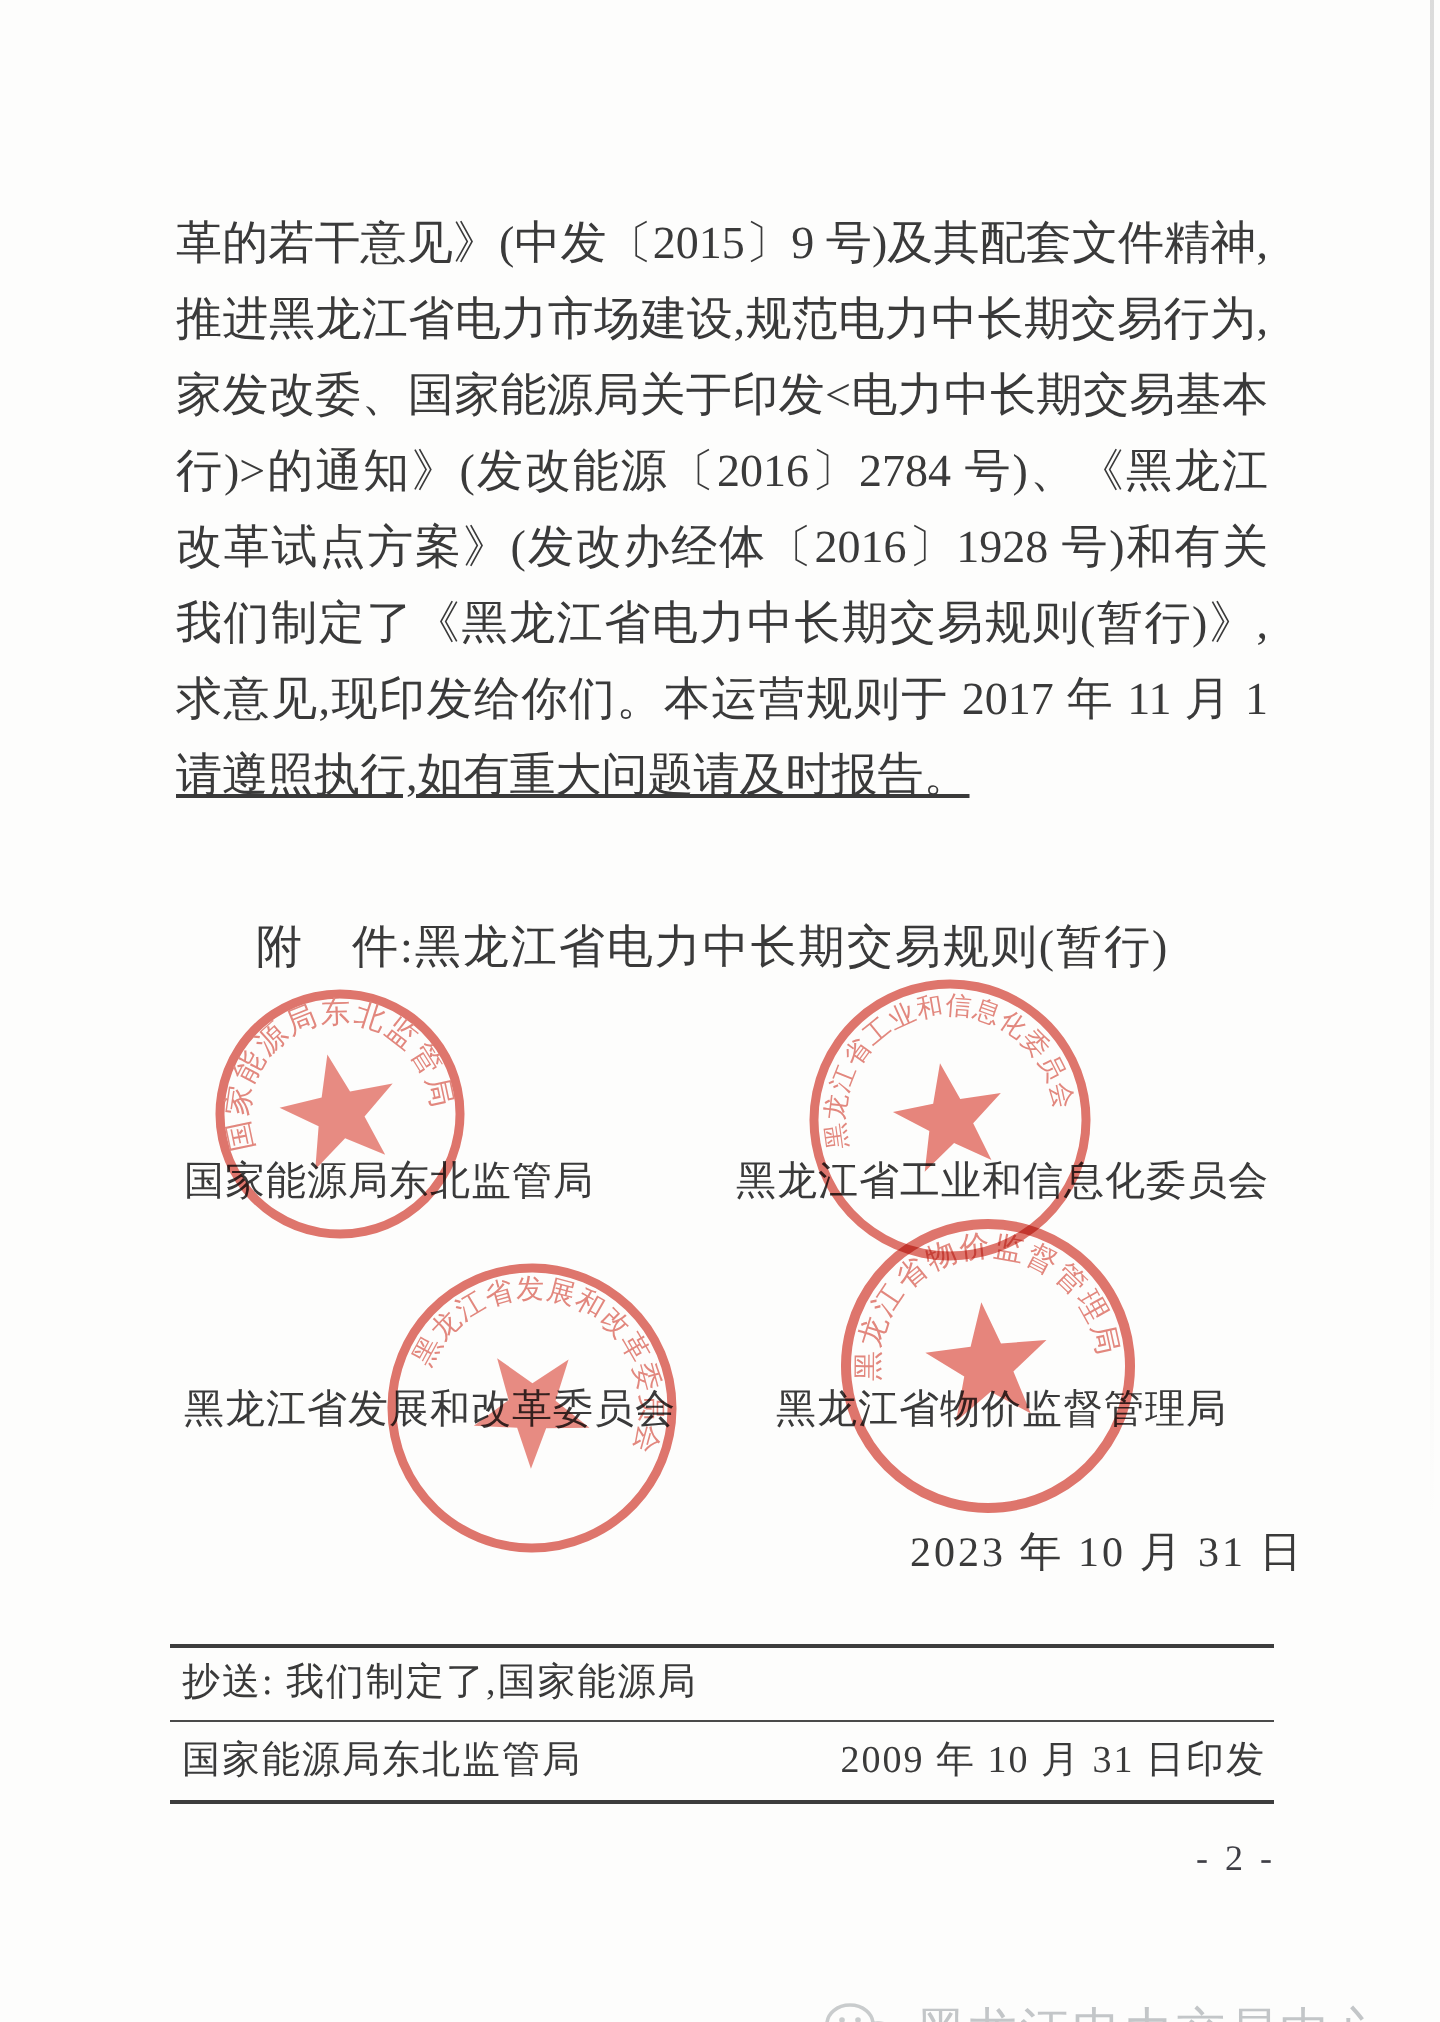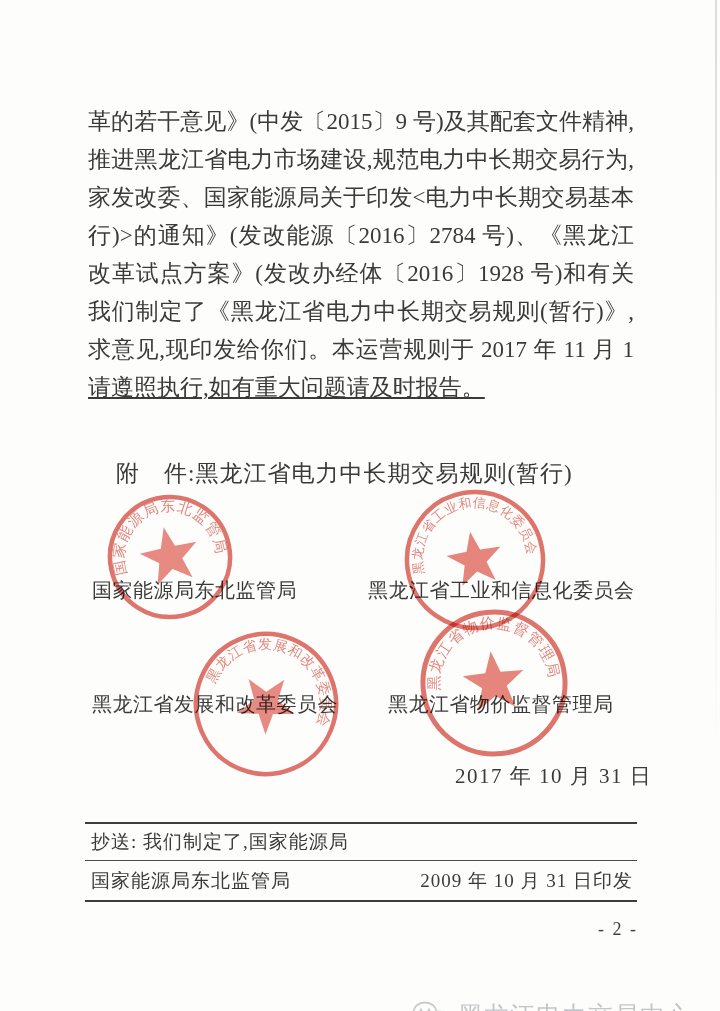--- a/index.html
+++ b/index.html
@@ -22,21 +22,21 @@
   .body-text {
     position:absolute; left:88px; top:103px; width:546px;
     font-size:23px;
   }
   .body-text p {
     margin:0; height:38px; line-height:38px; overflow:hidden;
     text-align:justify; text-align-last:justify;
   }
   .body-text p.last { text-align-last:left;text-decoration:underline; }
   .attachment {
-    position:absolute; left:116px; top:458px;
+    position:absolute; left:128px; top:458px;
     font-size:23px; letter-spacing:1px; white-space:nowrap;
   }
   
   .org { position:absolute; font-size:20px; letter-spacing:0.5px; white-space:nowrap; }
   .org-1 { left:92px;  top:577px; }
   .org-2 { left:368px; top:577px; }
   .org-3 { left:92px;  top:691px; }
   .org-4 { left:388px; top:691px; }
   .sign-date {
     position:absolute; left:455px; top:762px;
@@ -89,21 +89,21 @@
     <p class="last">请遵照执行,如有重大问题请及时报告。</p>
   </div>
 
   <div class="attachment">附　件:黑龙江省电力中长期交易规则(暂行)</div>
 
   <span class="org org-1">国家能源局东北监管局</span>
   <span class="org org-2">黑龙江省工业和信息化委员会</span>
   <span class="org org-3">黑龙江省发展和改革委员会</span>
   <span class="org org-4">黑龙江省物价监督管理局</span>
 
-  <div class="sign-date">2017 年 10 月 31 日</div>
+  <div class="sign-date">2023 年 10 月 31 日</div>
 
   <svg class="seal" style="left:104px; top:491px;" width="132" height="132" viewBox="-66 -66 132 132">
     <g transform="rotate(-12)">
       <circle r="60" fill="none" stroke="#d9574c" stroke-width="4.5"></circle>
       <path id="sealpath1" d="M -46,0 A 46,46 0 1 1 46,0" fill="none"></path>
       <text font-size="15" fill="#de6e63" letter-spacing="1">
         <textPath href="#sealpath1" startOffset="50%" text-anchor="middle">国家能源局东北监管局</textPath>
       </text>
       <polygon transform="scale(0.95)" fill="#e05a4f" fill-opacity="0.85" points="0,-32 7.64,-10.52 30.43,-9.89 12.36,4.02 18.81,25.89 0,13 -18.81,25.89 -12.36,4.02 -30.43,-9.89 -7.64,-10.52"></polygon>
     </g>

